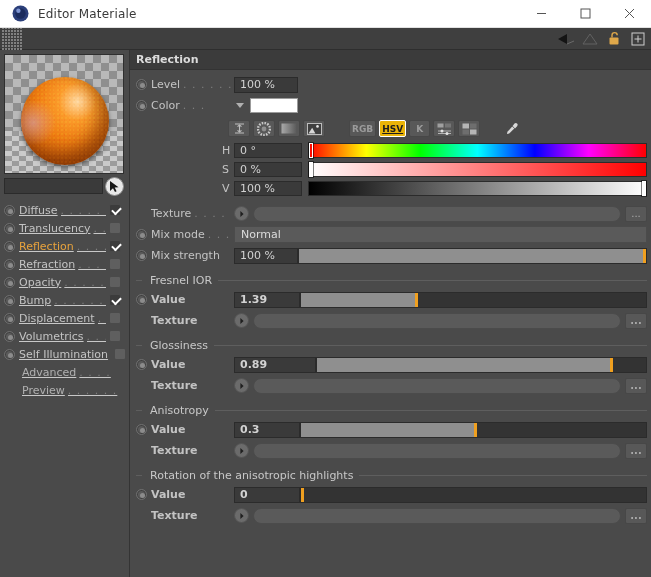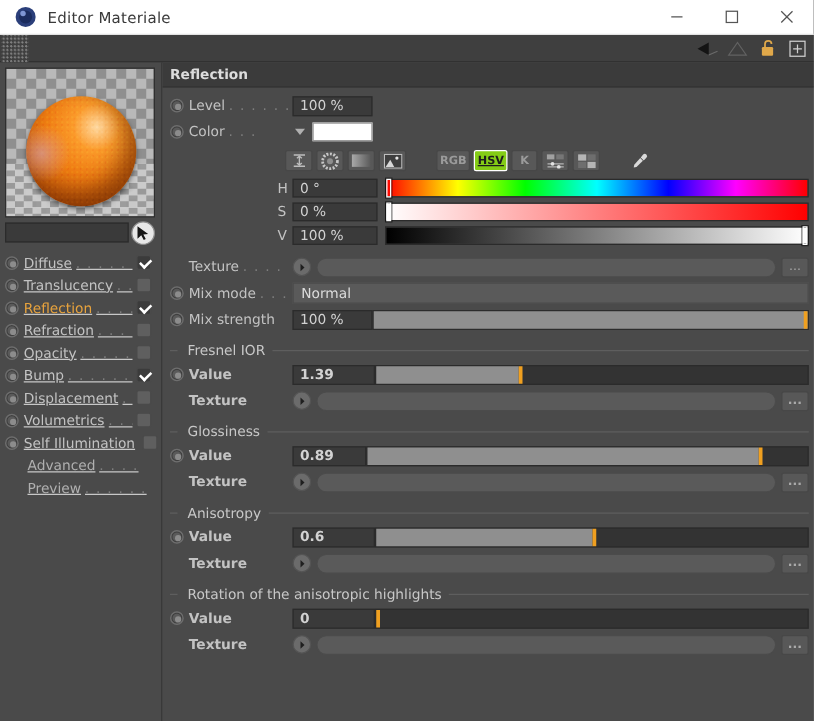--- a/index.html
+++ b/index.html
@@ -148,21 +148,21 @@
   .modebar { display:flex; align-items:center; gap:3px; margin:4px 0 4px 92px; }
   .mb-ic {
     width:22px;height:17px; background:#585858; border:1px solid #474747; border-radius:2px;
     display:flex; align-items:center; justify-content:center;
   }
   .mb-txt {
     min-width:21px;height:17px; background:#585858; border:1px solid #474747; border-radius:2px;
     display:flex;align-items:center;justify-content:center;font-size:9px;font-weight:bold;color:#9b9b9b;
     padding:0 2px;
   }
-  .mb-txt.active { background:#84cc16; color:#1d1d1d; border:1px solid #ffffff;text-decoration:underline; }
+  .mb-txt.active { background:#eab308; color:#1d1d1d; border:1px solid #ffffff;text-decoration:underline; }
   .mb-gap { width:18px; }
 
   .hsvrow { display:flex; align-items:center; height:19px; margin-left:86px; }
   .hsvlab { width:12px; font-size:11px; color:#c3c3c3; }
   .hsvnum { width:68px; height:15px; }
   .hsvbar { flex:1; height:15px; margin-left:6px; border:1px solid #2b2b2b; position:relative; }
   .bar-h { background:linear-gradient(to right,
       #ff0000 0%, #ffff00 17%, #00ff00 33%, #00ffff 50%, #0000ff 67%, #ff00ff 83%, #ff0000 100%); }
   .bar-s { background:linear-gradient(to right, #ffffff 0%, #ff0000 100%); }
   .bar-v { background:linear-gradient(to right, #000000 0%, #ffffff 100%); }
@@ -568,21 +568,21 @@
           <div class="grp-line"></div>
         </div>
         <div class="grp-body">
           <div class="row">
             <div class="lblcell">
               <div class="radio">
                   <i></i>
                 </div>
               <div class="rlabel">Value</div>
             </div>
-            <div class="numfield" style="width:59px">0.89</div>
+            <div class="numfield" style="width:82px">0.89</div>
             <div class="slider">
               <div class="fill" style="width:89%"></div>
               <div class="knob" style="left:89%"></div>
             </div>
           </div>
           <div class="row">
             <div class="lblcell indent">
               <div class="rlabel">Texture</div>
             </div>
             <div class="texbtn">
@@ -603,21 +603,21 @@
           <div class="grp-line"></div>
         </div>
         <div class="grp-body">
           <div class="row">
             <div class="lblcell">
               <div class="radio">
                   <i></i>
                 </div>
               <div class="rlabel">Value</div>
             </div>
-            <div class="numfield" style="width:66px">0.6</div>
+            <div class="numfield" style="width:66px">0.3</div>
             <div class="slider">
               <div class="fill" style="width:50%"></div>
               <div class="knob" style="left:50%"></div>
             </div>
           </div>
           <div class="row">
             <div class="lblcell indent">
               <div class="rlabel">Texture</div>
             </div>
             <div class="texbtn">

